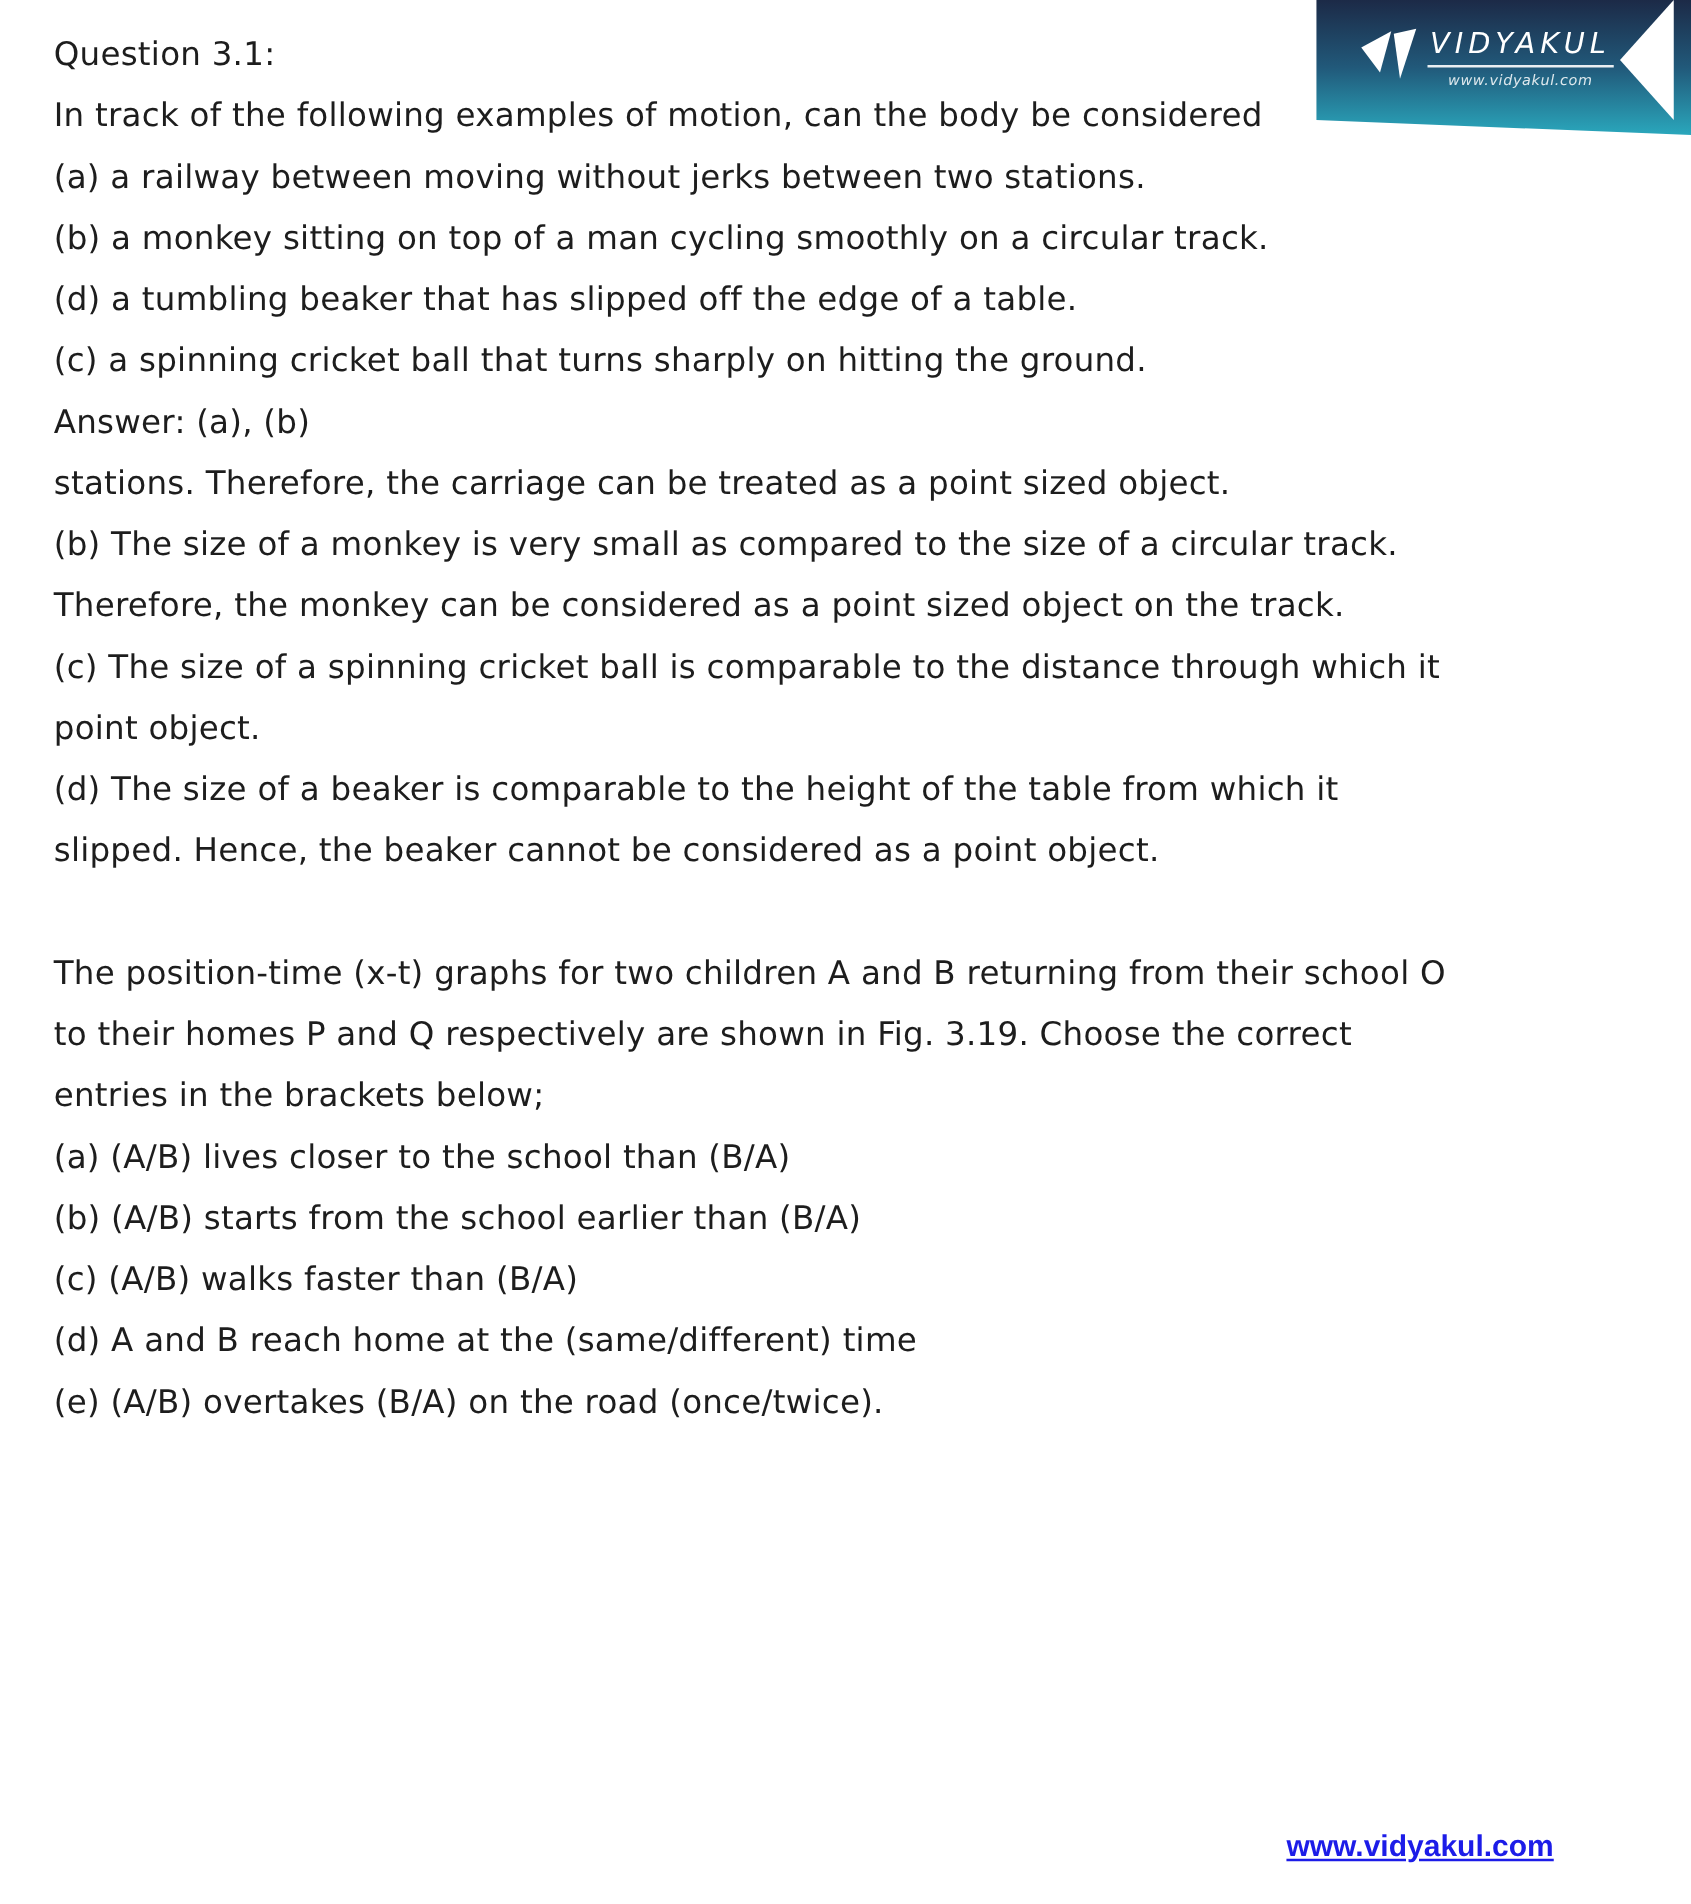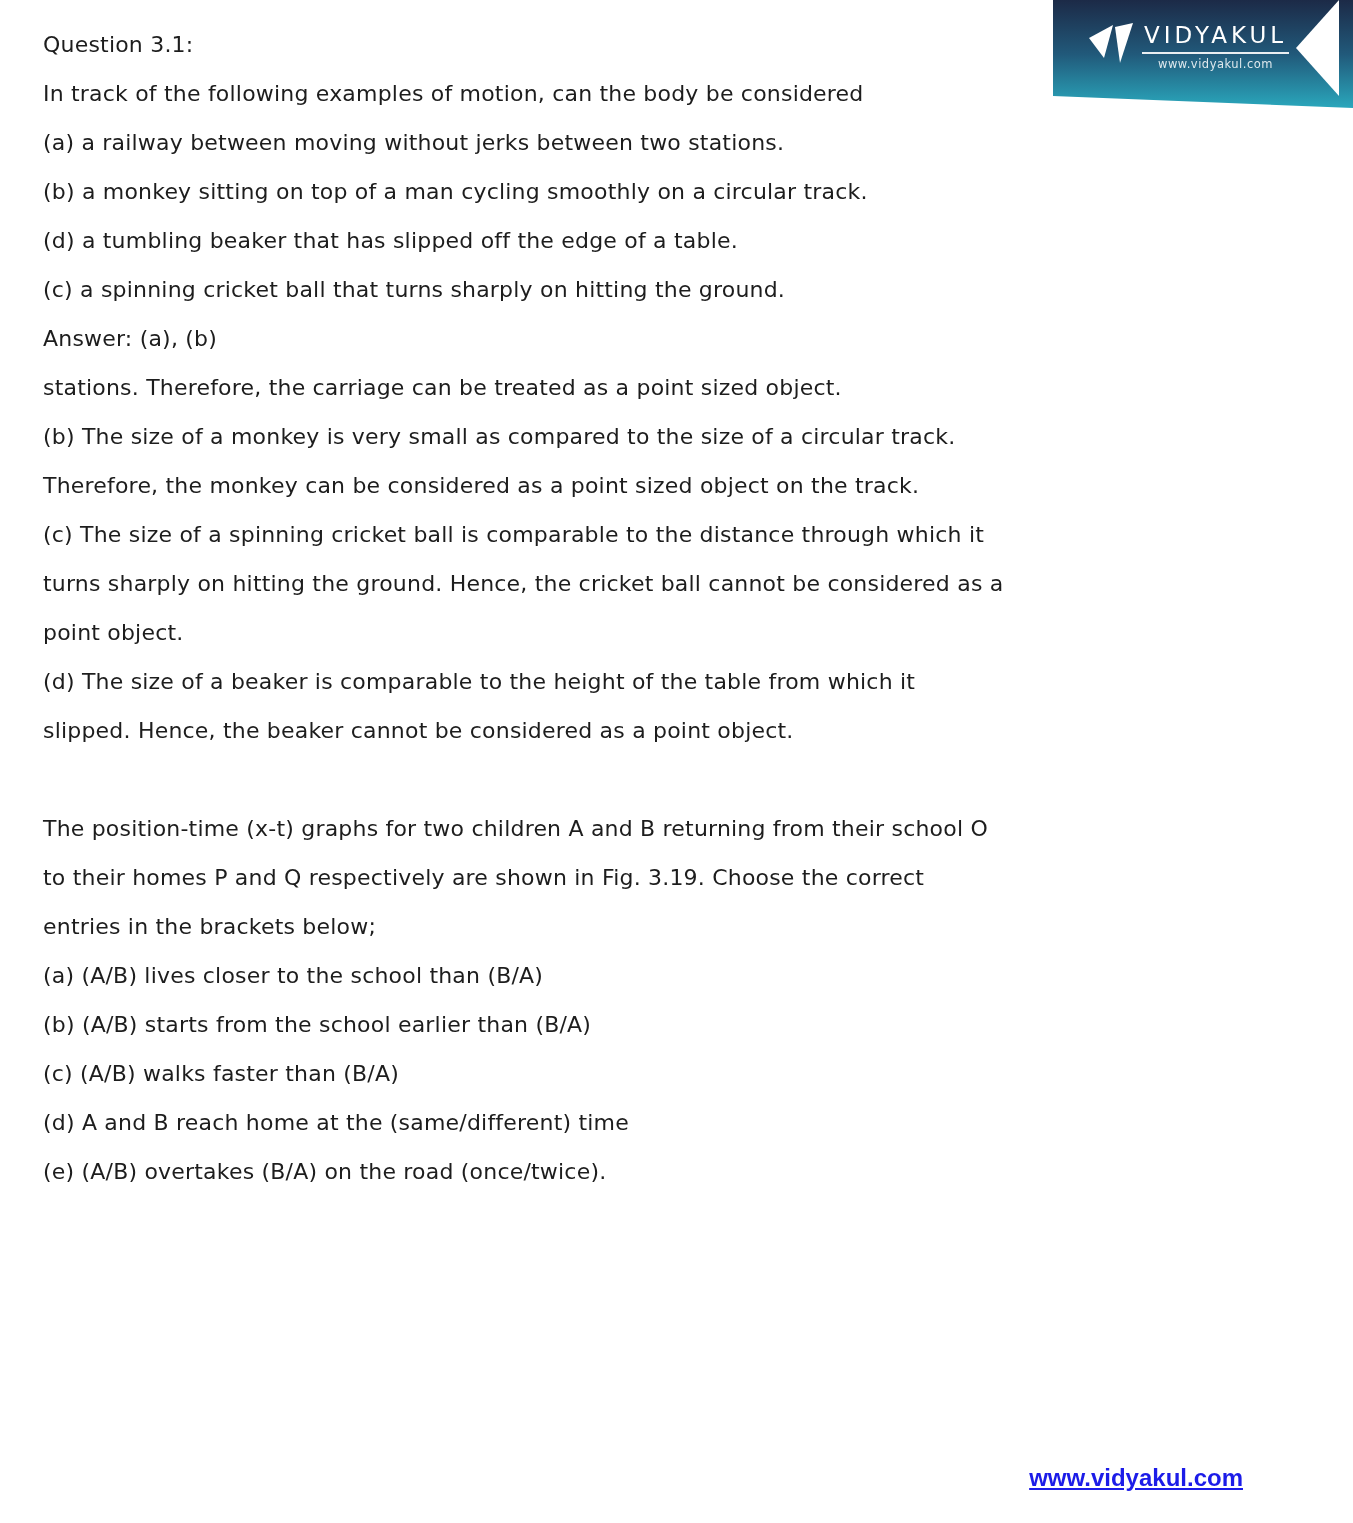--- a/index.html
+++ b/index.html
@@ -17,21 +17,21 @@
   .content {
     position: absolute;
     left: 43px;
     top: 20px;
     width: 1280px;
     color: #1d1d1d;
   }
   .textblock { }
   .block2 { margin-top: 49px; }
   .line {
-    font-size: 22px;
+    font-size: 26px;
     line-height: 49px;
     height: 49px;
     white-space: nowrap;
     letter-spacing: 0.2px;
   }
   
   .banner {
     position: absolute;
     top: 0;
     left: 1053px;
@@ -52,20 +52,21 @@
     z-index: 6;
   }
   .logo-mark {
     margin-top: 6px;
     margin-right: 7px;
   }
   .logo-textcol {
     display: flex;
     flex-direction: column;
     align-items: center;
+    font-style: italic;
   }
   .brand {
     color: #ffffff;
     font-size: 23px;
     font-weight: 400;
     letter-spacing: 4px;
     line-height: 30px;
     padding: 4px 2px 2px 2px;
     border-bottom: 2px solid rgba(255,255,255,0.9);
   }
@@ -98,21 +99,20 @@
       <div class="line">In track of the following examples of motion, can the body be considered</div>
       <div class="line">(a) a railway between moving without jerks between two stations.</div>
       <div class="line">(b) a monkey sitting on top of a man cycling smoothly on a circular track.</div>
       <div class="line">(d) a tumbling beaker that has slipped off the edge of a table.</div>
       <div class="line">(c) a spinning cricket ball that turns sharply on hitting the ground.</div>
       <div class="line">Answer: (a), (b)</div>
       <div class="line">stations. Therefore, the carriage can be treated as a point sized object.</div>
       <div class="line">(b) The size of a monkey is very small as compared to the size of a circular track.</div>
       <div class="line">Therefore, the monkey can be considered as a point sized object on the track.</div>
       <div class="line">(c) The size of a spinning cricket ball is comparable to the distance through which it</div>
-      <div class="line">turns sharply on hitting the ground. Hence, the cricket ball cannot be considered as a</div>
       <div class="line">point object.</div>
       <div class="line">(d) The size of a beaker is comparable to the height of the table from which it</div>
       <div class="line">slipped. Hence, the beaker cannot be considered as a point object.</div>
     </div>
   <div class="textblock block2">
       <div class="line">The position-time (x-t) graphs for two children A and B returning from their school O</div>
       <div class="line">to their homes P and Q respectively are shown in Fig. 3.19. Choose the correct</div>
       <div class="line">entries in the brackets below;</div>
       <div class="line">(a) (A/B) lives closer to the school than (B/A)</div>
       <div class="line">(b) (A/B) starts from the school earlier than (B/A)</div>

